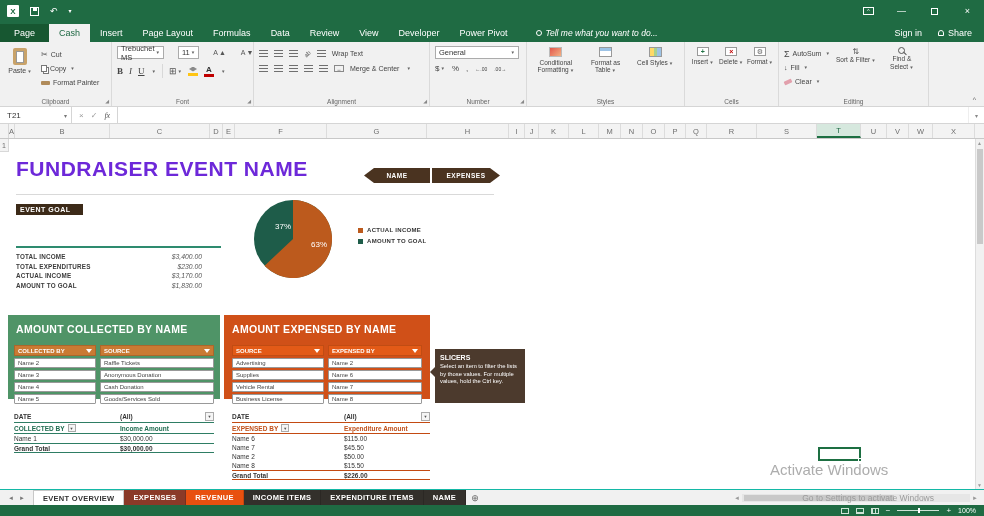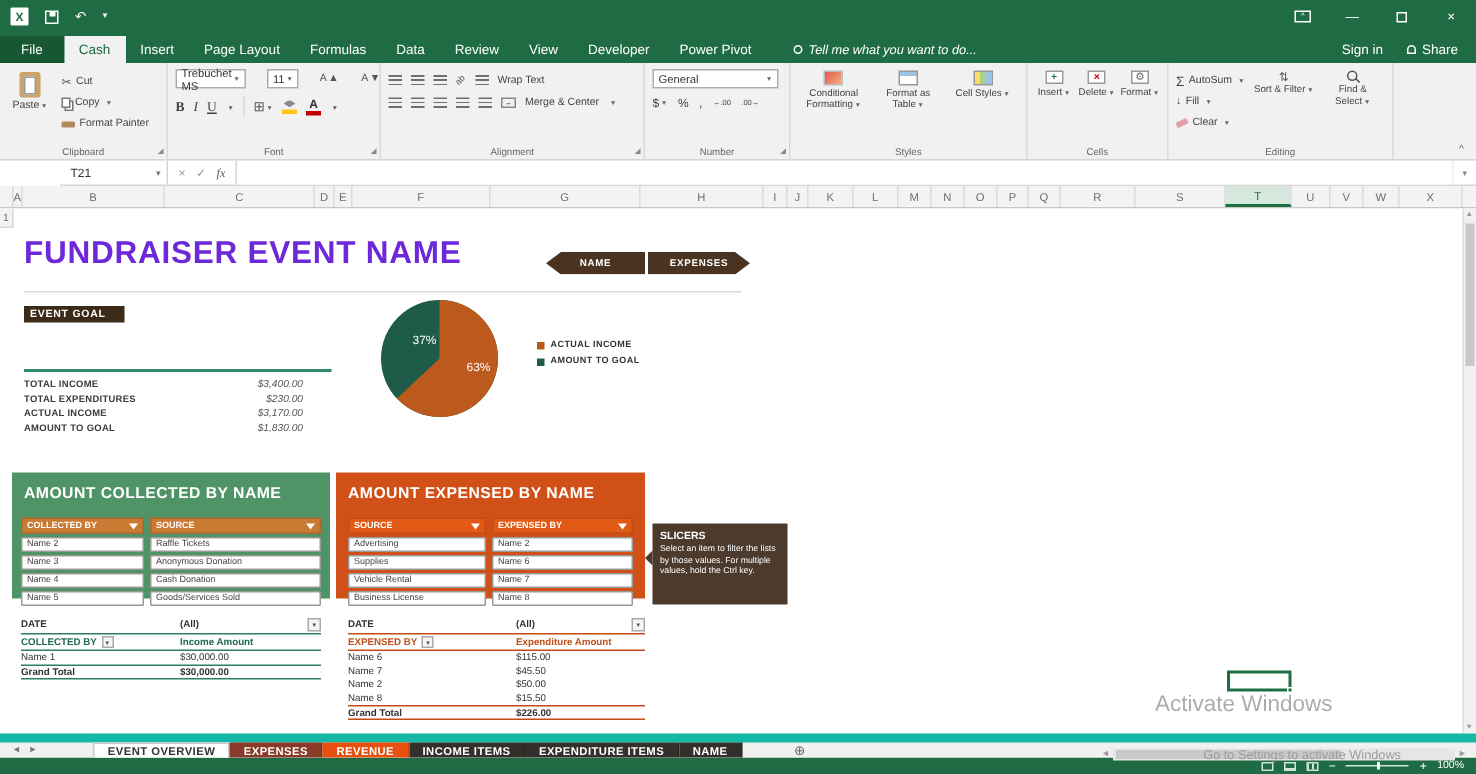--- a/index.html
+++ b/index.html
@@ -97,21 +97,21 @@
   .edit-col{display:flex;flex-direction:column;gap:1px;padding-top:1px;}
   .sigma{font-size:9px;color:#444;}
   .eraser{display:inline-block;width:8px;height:4px;background:#E2A0AC;transform:rotate(-25deg);border-radius:1px;}
   .big2{width:40px;text-align:center;font-size:6.5px;color:#444;line-height:1.15;padding-top:1px;}
   .sortico{font-size:8px;color:#555;}
   .magnifier{position:relative;width:7px;height:7px;border:1px solid #555;border-radius:50%;display:inline-block;}
   .magnifier::after{content:"";position:absolute;width:4px;height:1px;background:#555;right:-3px;bottom:-1px;transform:rotate(45deg);}
   .ribcollapse{position:absolute;right:8px;bottom:3px;font-size:7px;color:#666;}
 
   
-  .formulabar{height:17px;display:flex;align-items:stretch;background:#fff;border-bottom:1px solid #D5D5D5;margin-left:40px;}
+  .formulabar{height:17px;display:flex;align-items:stretch;background:#fff;border-bottom:1px solid #D5D5D5;}
   .namebox{width:72px;border-right:1px solid #D5D5D5;display:flex;align-items:center;justify-content:space-between;font-size:8px;padding:0 4px 0 7px;color:#333;}
   .nb-dar{font-size:6px;color:#777;}
   .fbtns{display:flex;align-items:center;gap:7px;padding:0 7px;border-right:1px solid #D5D5D5;color:#9a9a9a;font-size:8px;}
   .fx{font-style:italic;font-family:"Liberation Serif",serif;color:#555;}
   .finput{flex:1;border:none;outline:none;font-size:8px;padding:0 4px;}
   .fexpand{width:16px;display:flex;align-items:center;justify-content:center;color:#888;font-size:6px;border-left:1px solid #EEE;}
 
   
   .colheaders{height:15px;display:flex;background:#F3F3F3;border-bottom:1px solid #C8C8C8;font-size:7.5px;color:#6E6E6E;}
   .corner{width:9px;border-right:1px solid #D8D8D8;}
@@ -177,21 +177,21 @@
   .selhandle{position:absolute;right:-3px;bottom:-3px;width:4px;height:4px;background:#1D6F42;border:1px solid #fff;}
 
   .wm1{position:absolute;left:770px;top:322px;font-size:15px;color:#ADADAD;}
   .vscroll{position:absolute;right:0;top:0;width:9px;height:100%;background:#F1F1F1;border-left:1px solid #DDD;}
   .varrow{position:absolute;left:1px;font-size:5px;color:#999;}
   .varrow.up{top:1px;}
   .varrow.dn{bottom:1px;}
   .vthumb{position:absolute;top:10px;left:1px;width:6px;height:95px;background:#C9C9C9;}
 
   
-  .tabbar{height:16px;background:#F1F1F1;border-top:6px solid #14b8a6;display:flex;align-items:stretch;position:relative;gap:29px;}
+  .tabbar{height:16px;background:#F1F1F1;border-top:1px solid #14b8a6;display:flex;align-items:stretch;position:relative;}
   .tnav{display:flex;align-items:center;gap:5px;padding:0 8px;color:#777;font-size:6px;}
   .stabs{display:flex;}
   .stab{display:flex;align-items:center;padding:0 9px;font-size:7.5px;font-weight:bold;letter-spacing:0.3px;border-right:1px solid rgba(0,0,0,0.15);white-space:nowrap;}
   .stab.active{background:#fff;color:#333;border:1px solid #C8C8C8;border-bottom:none;}
   .newsheet{width:18px;display:flex;align-items:center;justify-content:center;color:#666;font-size:9px;}
   .hscroll{position:absolute;right:6px;top:3px;width:244px;height:10px;display:flex;align-items:center;gap:2px;}
   .harrow{font-size:6px;color:#999;}
   .htrack{flex:1;height:8px;background:#E6E6E6;position:relative;}
   .hthumb{position:absolute;left:2px;top:1px;width:150px;height:6px;background:#C9C9C9;display:block;}
   .wm2{position:absolute;right:50px;top:3px;font-size:8.5px;color:#9B9B9B;z-index:5;}
@@ -226,21 +226,21 @@
         </span>
       <span class="winbtn">—</span>
       <span class="winbtn">
           <span class="restore-icon"></span>
         </span>
       <span class="winbtn">×</span>
     </div>
   </div>
 
   <div class="tabrow">
-    <div class="file-tab">File</div>
+    <div class="file-tab">Page</div>
     <div id="ribbon-tabs" class="rtabs">
         <div class="rtab active">Cash</div>
         <div class="rtab">Insert</div>
         <div class="rtab">Page Layout</div>
         <div class="rtab">Formulas</div>
         <div class="rtab">Data</div>
         <div class="rtab">Review</div>
         <div class="rtab">View</div>
         <div class="rtab">Developer</div>
         <div class="rtab">Power Pivot</div>

